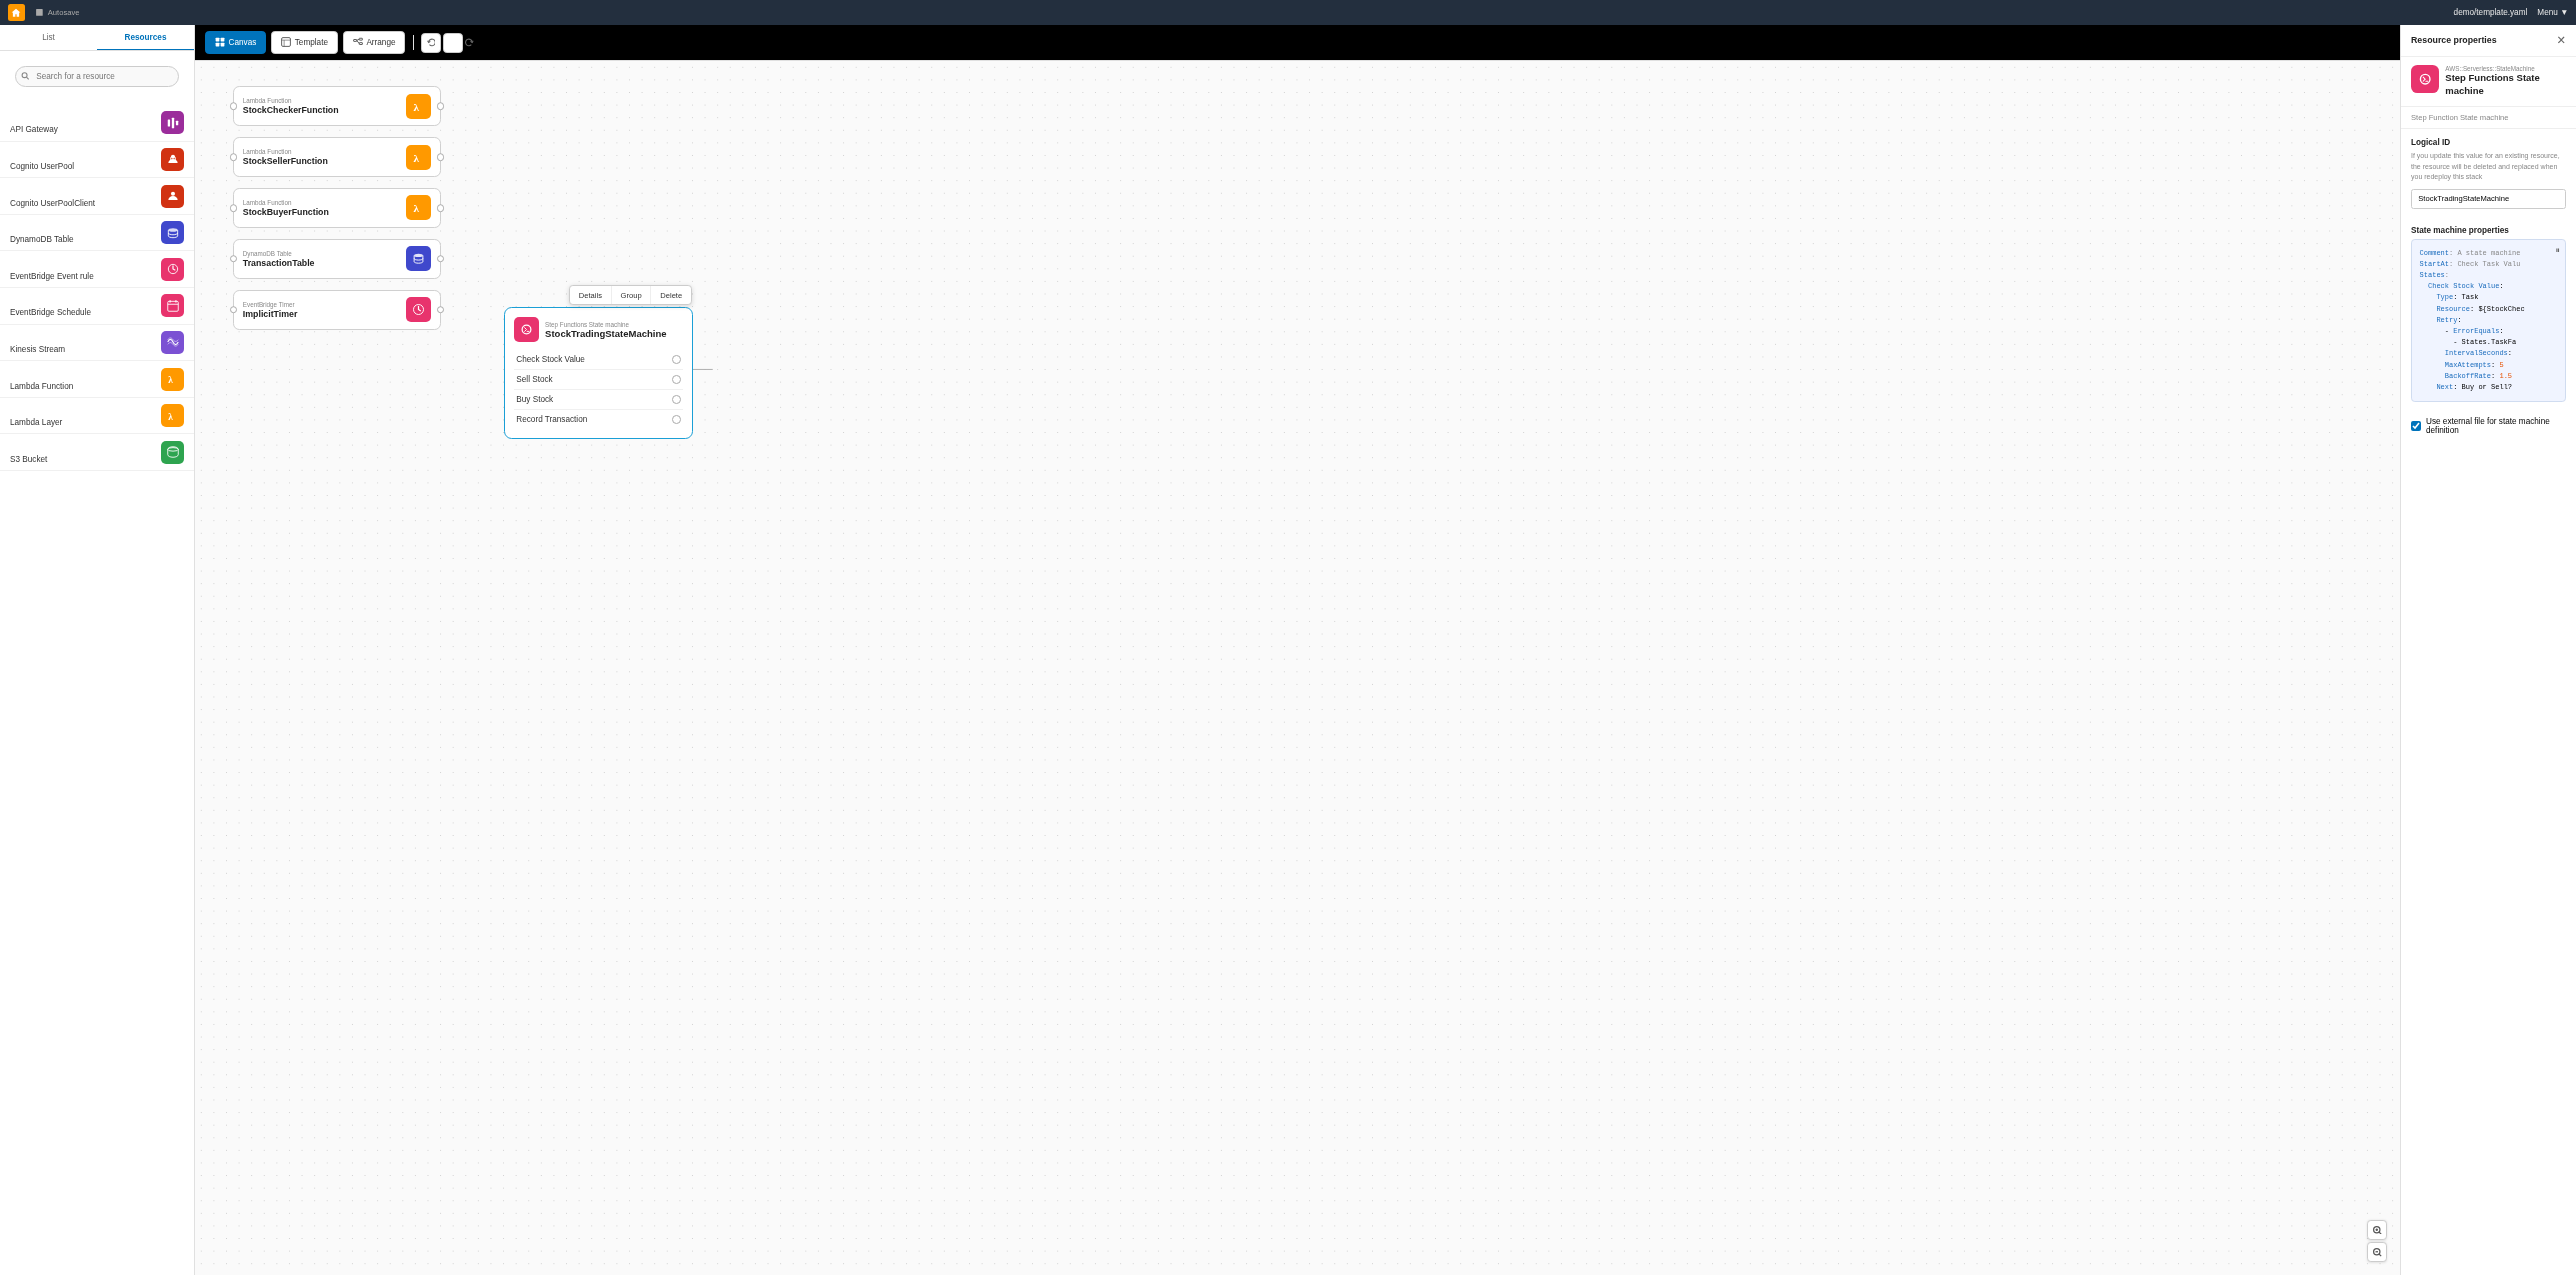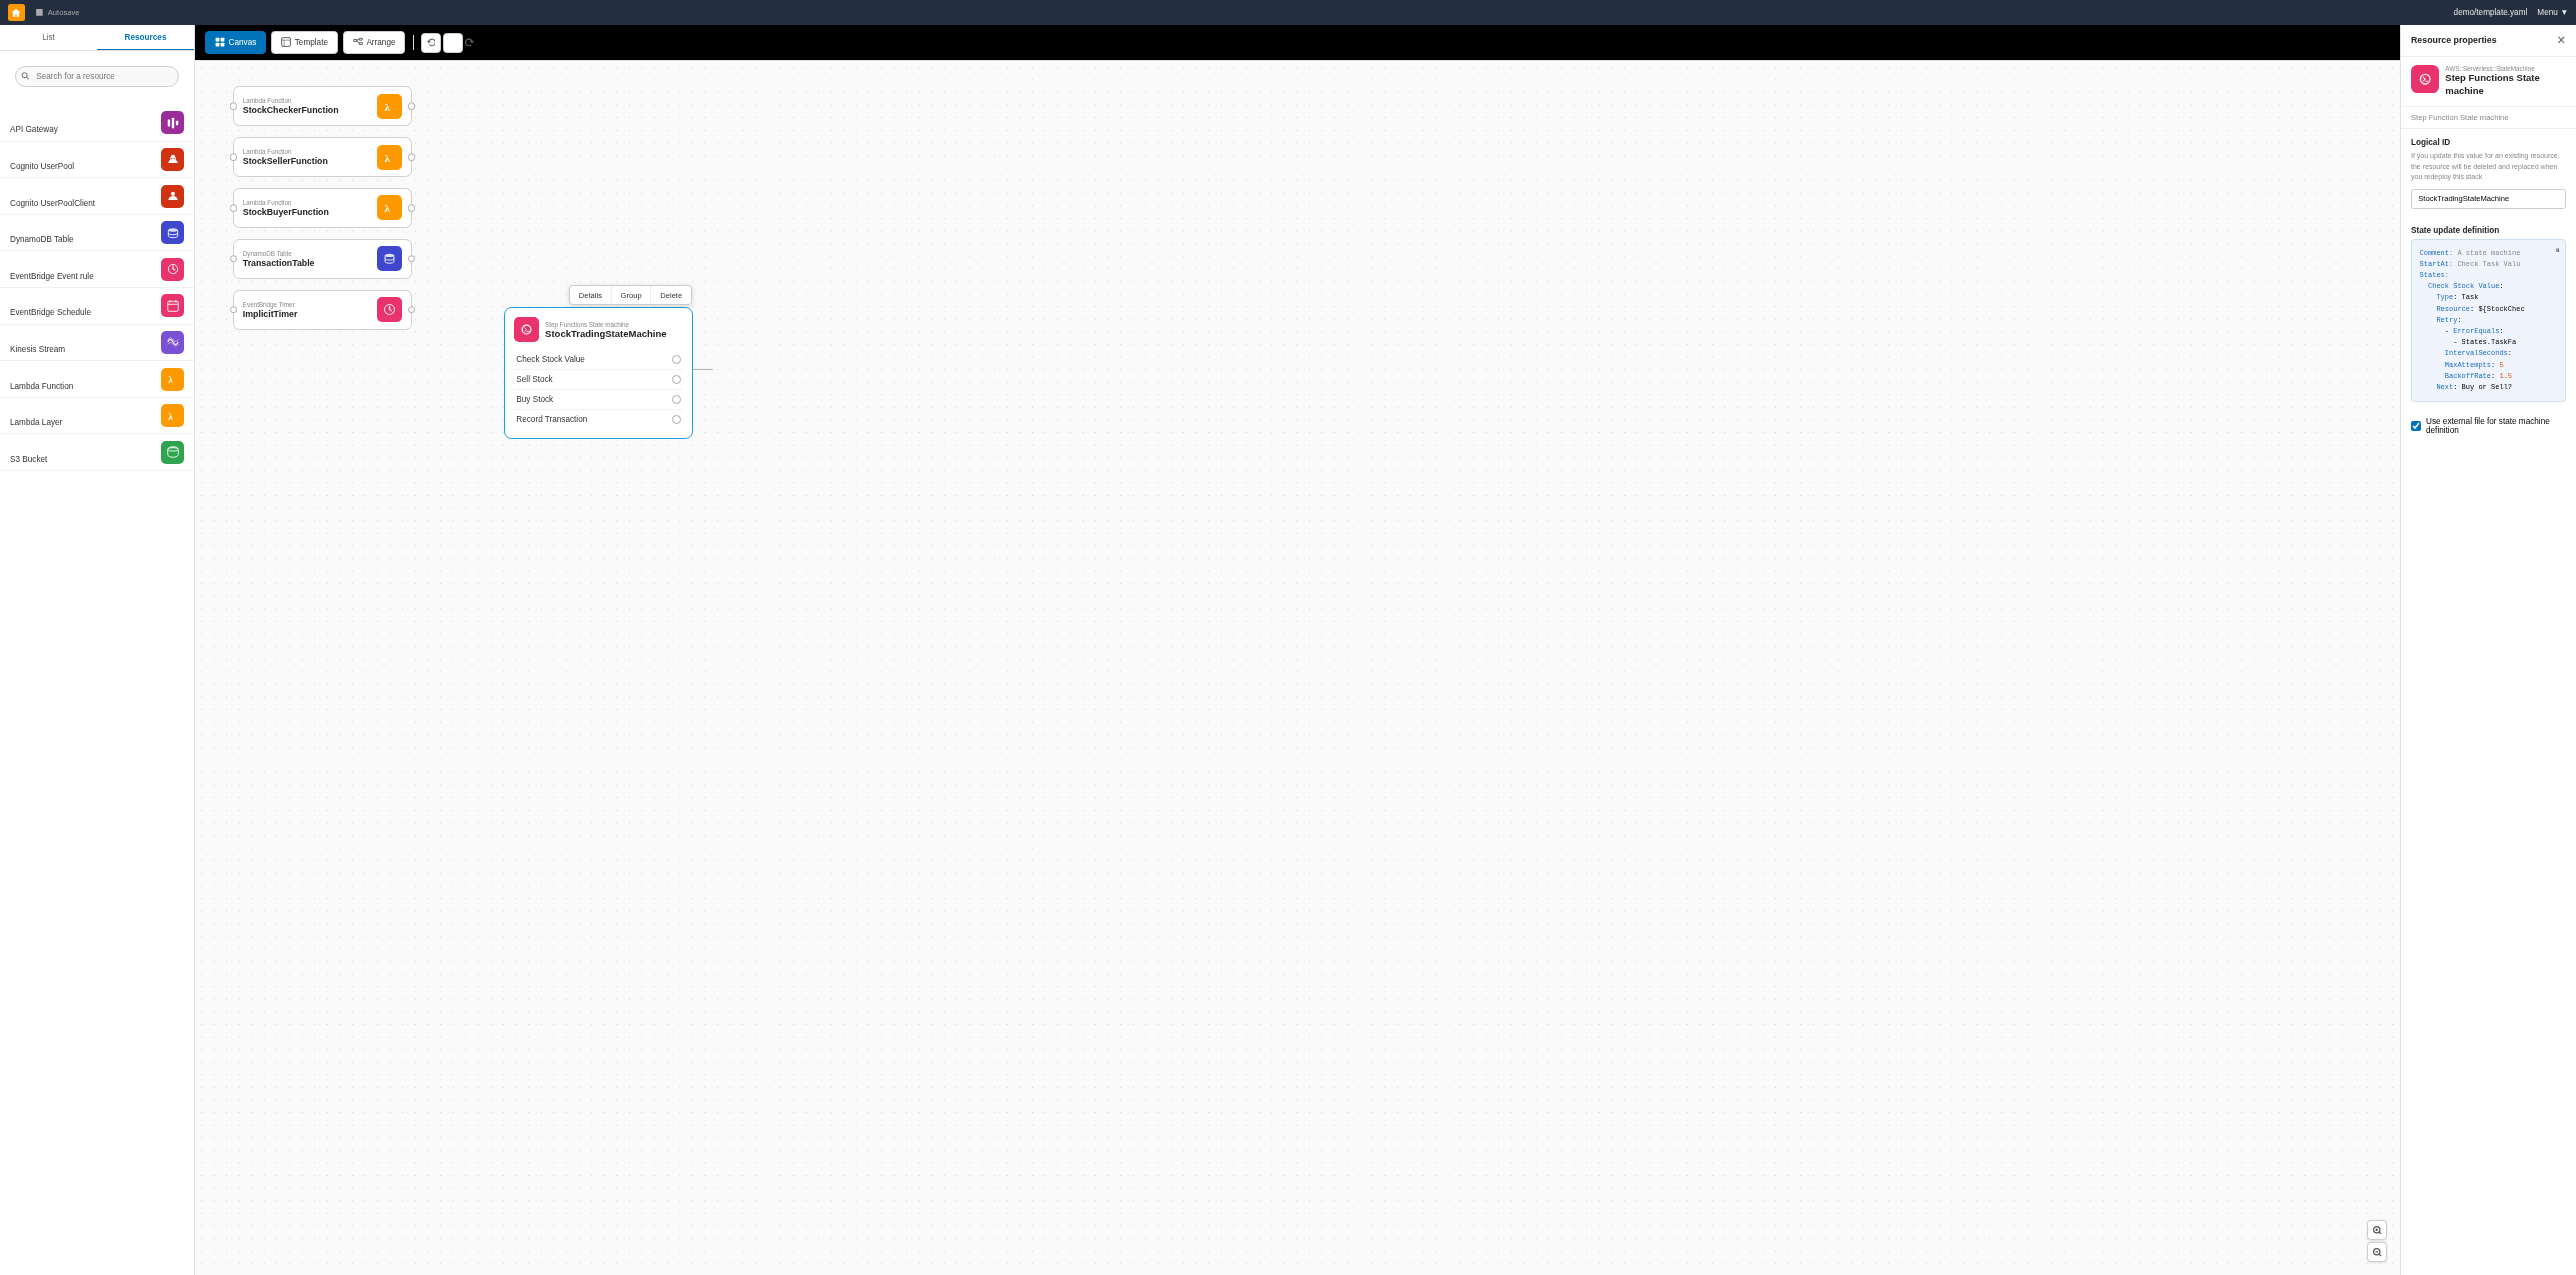--- a/index.html
+++ b/index.html
@@ -35,21 +35,21 @@
     .toolbar-btn { padding: 4.4px 8.8px; border-radius: 3.8px; border: 0.6px solid #ccc; background: white; font-size: 8.2px; cursor: pointer; display: flex; align-items: center; gap: 3.8px; color: #333; }
     .toolbar-btn.active { background: #0073bb; color: white; border-color: #0073bb; }
     .toolbar-sep { width: 0.6px; background: #e0e0e0; height: 15px; margin: 0 2.5px; }
     .toolbar-undo-redo { display: flex; gap: 2.5px; }
     .undo-redo-btn { width: 20px; height: 20px; border: 0.6px solid #ccc; border-radius: 3.8px; background: white; cursor: pointer; display: flex; align-items: center; justify-content: center; color: #666; }
 
     
     .canvas-content { flex: 1; overflow: auto; padding: 19px; position: relative; background: radial-gradient(circle, #d0d0d0 0.6px, transparent 0.6px) 0 0 / 12.6px 12.6px; }
 
     
-    .node-card { background: white; border: 0.9px solid #d0d0d0; border-radius: 6.3px; padding: 6.3px 8.8px; display: flex; align-items: center; gap: 5px; width: 179px; position: relative; cursor: pointer; }
+    .node-card { background: white; border: 0.9px solid #d0d0d0; border-radius: 6.3px; padding: 6.3px 8.8px; display: flex; align-items: center; gap: 5px; width: 208px; position: relative; cursor: pointer; }
     .node-connector-left { width: 7.6px; height: 7.6px; border-radius: 50%; border: 1.3px solid #aaa; background: white; position: absolute; left: -4.4px; top: 50%; transform: translateY(-50%); }
     .node-connector-right { width: 7.6px; height: 7.6px; border-radius: 50%; border: 1.3px solid #aaa; background: white; position: absolute; right: -4.4px; top: 50%; transform: translateY(-50%); }
     .node-label-top { font-size: 6.3px; color: #888; margin-bottom: 1.3px; }
     .node-label-main { font-size: 8.8px; font-weight: 700; color: #222; }
     .node-icon { width: 25px; height: 25px; border-radius: 5px; display: flex; align-items: center; justify-content: center; flex-shrink: 0; }
 
     .nodes-column { display: flex; flex-direction: column; gap: 11.3px; }
 
     
     .sf-box { background: white; border: 1.3px solid #1a9fd6; border-radius: 7.6px; padding: 8.8px; width: 189px; position: absolute; }
@@ -467,21 +467,21 @@
 
     <div class="rp-resource-desc">Step Function State machine</div>
 
     <div class="rp-section">
       <div class="rp-section-title">Logical ID</div>
       <div class="rp-section-desc">If you update this value for an existing resource, the resource will be deleted and replaced when you redeploy this stack</div>
       <input class="rp-input" type="text" value="StockTradingStateMachine" style="">
     </div>
 
     <div class="rp-section">
-      <div class="rp-section-title">State update definition</div>
+      <div class="rp-section-title">State machine properties</div>
       <div class="rp-code">
         <button class="rp-pause-btn">⏸</button>
         <div><span class="rp-code-key">Comment</span><span class="rp-code-comment">: A state machine</span></div>
         <div><span class="rp-code-key">StartAt</span><span class="rp-code-comment">: Check Task Valu</span></div>
         <div><span class="rp-code-key">States</span><span class="rp-code-comment">:</span></div>
         <div><span class="rp-code-key">&nbsp;&nbsp;Check Stock Value</span><span>:</span></div>
         <div><span class="rp-code-key">&nbsp;&nbsp;&nbsp;&nbsp;Type</span><span>: Task</span></div>
         <div><span class="rp-code-key">&nbsp;&nbsp;&nbsp;&nbsp;Resource</span><span>: ${StockChec</span></div>
         <div><span class="rp-code-key">&nbsp;&nbsp;&nbsp;&nbsp;Retry</span><span>:</span></div>
         <div><span>&nbsp;&nbsp;&nbsp;&nbsp;&nbsp;&nbsp;- </span><span class="rp-code-key">ErrorEquals</span><span>:</span></div>

